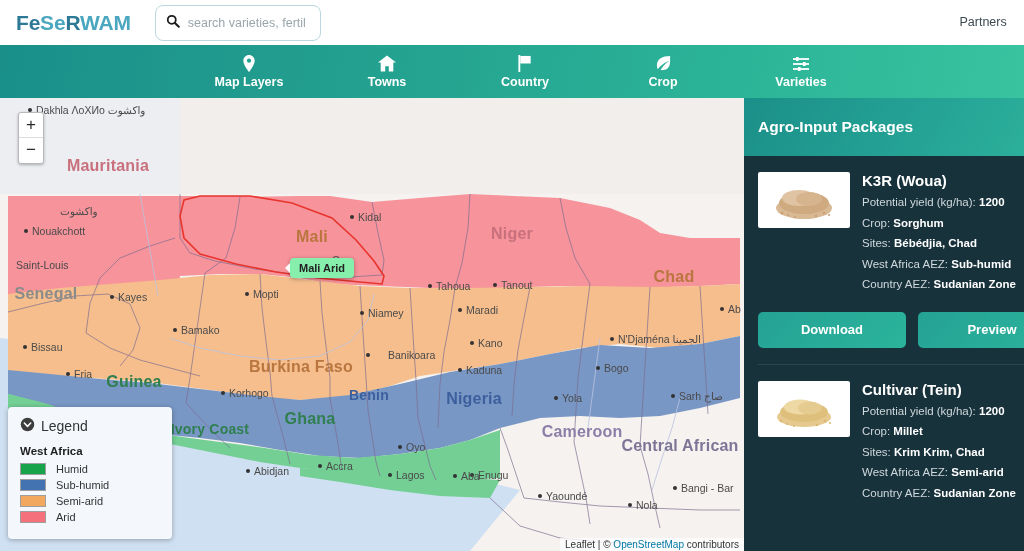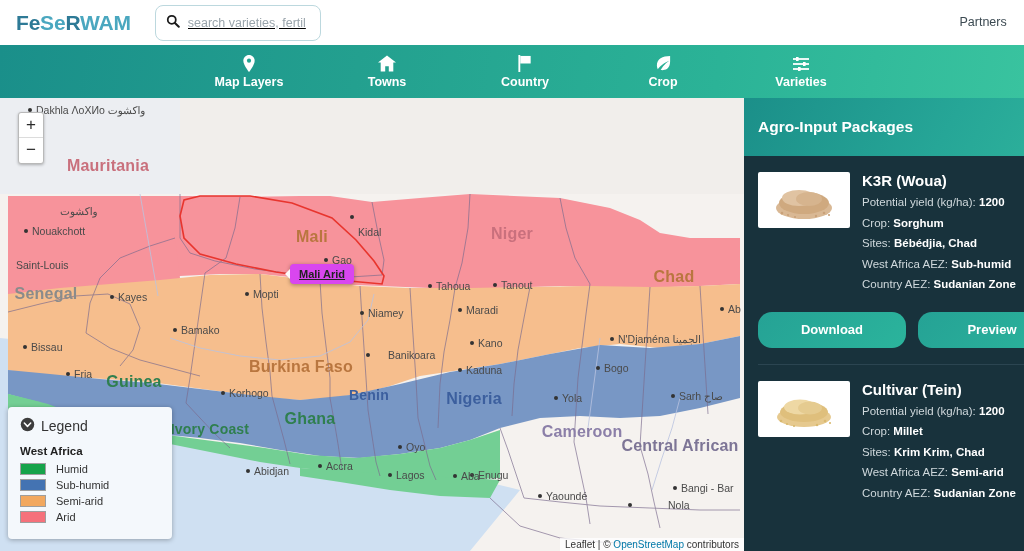--- a/index.html
+++ b/index.html
@@ -24,21 +24,20 @@
   .brand .d { color: #2e7a96; }
   .brand .l { color: #4aa7bf; }
 
   .searchbox {
     margin-left: 24px;
     width: 166px; height: 36px;
     border: 1px solid #bcd8de; border-radius: 8px;
     background: #fff;
     display: flex; align-items: center;
     padding: 0 10px;
-    text-decoration: underline;
   }
   .searchbox svg { flex: 0 0 auto; }
   .search-input {
     border: none; outline: none;
     font-family: "Liberation Sans", sans-serif;
     font-size: 12.5px; color: #5c6870;
     margin-left: 8px; width: 118px; background: transparent;
   }
   .search-input::placeholder { color: #9aa5ac; }
 
@@ -111,26 +110,25 @@
   }
   .zoomctl div {
     height: 25px; line-height: 24px; text-align: center;
     font-size: 17px; color: #2a2a2a; cursor: pointer;
     font-family: "Liberation Sans", sans-serif;
   }
   .zoomctl div:first-child { border-bottom: 1px solid #dcdcdc; }
 
   
   .maptip {
-    position: absolute; left: 290px; top: 166px; z-index: 45;
-    background: #d946ef; color: #222;
+    position: absolute; left: 290px; top: 160px; z-index: 45;
+    background: #86efac; color: #222;
     font-size: 11px; font-weight: 600;
     padding: 4px 9px; border-radius: 4px;
     box-shadow: 0 1px 4px rgba(0,0,0,.35);
-    text-decoration: underline;
   }
   .maptip::before {
     content: ""; position: absolute; left: -5px; top: 50%;
     margin-top: -5px;
     border-top: 5px solid transparent; border-bottom: 5px solid transparent;
     border-right: 5px solid #fdfbfb;
   }
 
   
   .legend {
@@ -178,21 +176,21 @@
     border-radius: 2px; position: relative; overflow: hidden;
   }
   .pile { position: absolute; left: 50%; top: 54%; transform: translate(-50%,-50%); }
   .card-info { flex: 1 1 auto; min-width: 0; }
   .card-title { font-size: 15px; font-weight: 700; color: #ffffff; margin-bottom: 6px; }
   .card-line { font-size: 11.5px; color: #cfd8dc; margin-bottom: 5px; line-height: 1.35; }
   .card-line b { color: #ffffff; font-weight: 700; }
 
   .btnrow { display: flex; gap: 12px; margin-top: 14px; }
   .btn {
-    flex: 1 1 0; height: 36px; border: none; border-radius: 14px;
+    flex: 1 1 0; height: 36px; border: none; border-radius: 5px;
     background: linear-gradient(135deg, #25a295 0%, #2bb49c 100%);
     color: #fff; font-size: 13px; font-weight: 700; cursor: pointer;
     font-family: "Liberation Sans", sans-serif;
   }
   .divider { height: 1px; background: #2b4551; margin: 16px 0 0 0; }
 </style>
 </head>
 <body>
 
 <div class="topbar">
@@ -365,21 +363,21 @@
         <div class="ctrylbl big" style="left: 680px; top: 348px; color: rgb(125, 117, 150);">Central African</div>
       </div>
 
     <div id="city-layer">
         <div class="citydot" style="left: 30px; top: 12px;"></div>
         <div class="citylbl" style="left: 36px; top: 12px;">Dakhla ΛοΧИο واكشوت</div>
         <div class="citylbl" style="left: 60px; top: 113px;">واكشوت</div>
         <div class="citydot" style="left: 26px; top: 133px;"></div>
         <div class="citylbl" style="left: 32px; top: 133px;">Nouakchott</div>
         <div class="citydot" style="left: 352px; top: 119px;"></div>
-        <div class="citylbl" style="left: 358px; top: 134px;">Kidal</div>
+        <div class="citylbl" style="left: 358px; top: 119px;">Kidal</div>
         <div class="citydot" style="left: 326px; top: 162px;"></div>
         <div class="citylbl" style="left: 332px; top: 162px;">Gao</div>
         <div class="citylbl" style="left: 16px; top: 167px;">Saint-Louis</div>
         <div class="citydot" style="left: 430px; top: 188px;"></div>
         <div class="citylbl" style="left: 436px; top: 188px;">Tahoua</div>
         <div class="citydot" style="left: 495px; top: 187px;"></div>
         <div class="citylbl" style="left: 501px; top: 187px;">Tanout</div>
         <div class="citydot" style="left: 112px; top: 199px;"></div>
         <div class="citylbl" style="left: 118px; top: 199px;">Kayes</div>
         <div class="citydot" style="left: 247px; top: 196px;"></div>
@@ -422,21 +420,21 @@
         <div class="citylbl" style="left: 326px; top: 368px;">Accra</div>
         <div class="citydot" style="left: 248px; top: 373px;"></div>
         <div class="citylbl" style="left: 254px; top: 373px;">Abidjan</div>
         <div class="citydot" style="left: 455px; top: 378px;"></div>
         <div class="citylbl" style="left: 461px; top: 378px;">Aba</div>
         <div class="citydot" style="left: 540px; top: 398px;"></div>
         <div class="citylbl" style="left: 546px; top: 398px;">Yaoundé</div>
         <div class="citydot" style="left: 675px; top: 390px;"></div>
         <div class="citylbl" style="left: 681px; top: 390px;">Bangi - Bar</div>
         <div class="citydot" style="left: 630px; top: 407px;"></div>
-        <div class="citylbl" style="left: 636px; top: 407px; margin-left: 32px;">Nola</div>
+        <div class="citylbl" style="left: 636px; top: 407px;">Nola</div>
       </div>
   </div>
 
   <div class="zoomctl">
     <div>+</div>
     <div>−</div>
   </div>
 
   <div class="maptip">Mali Arid</div>
 

